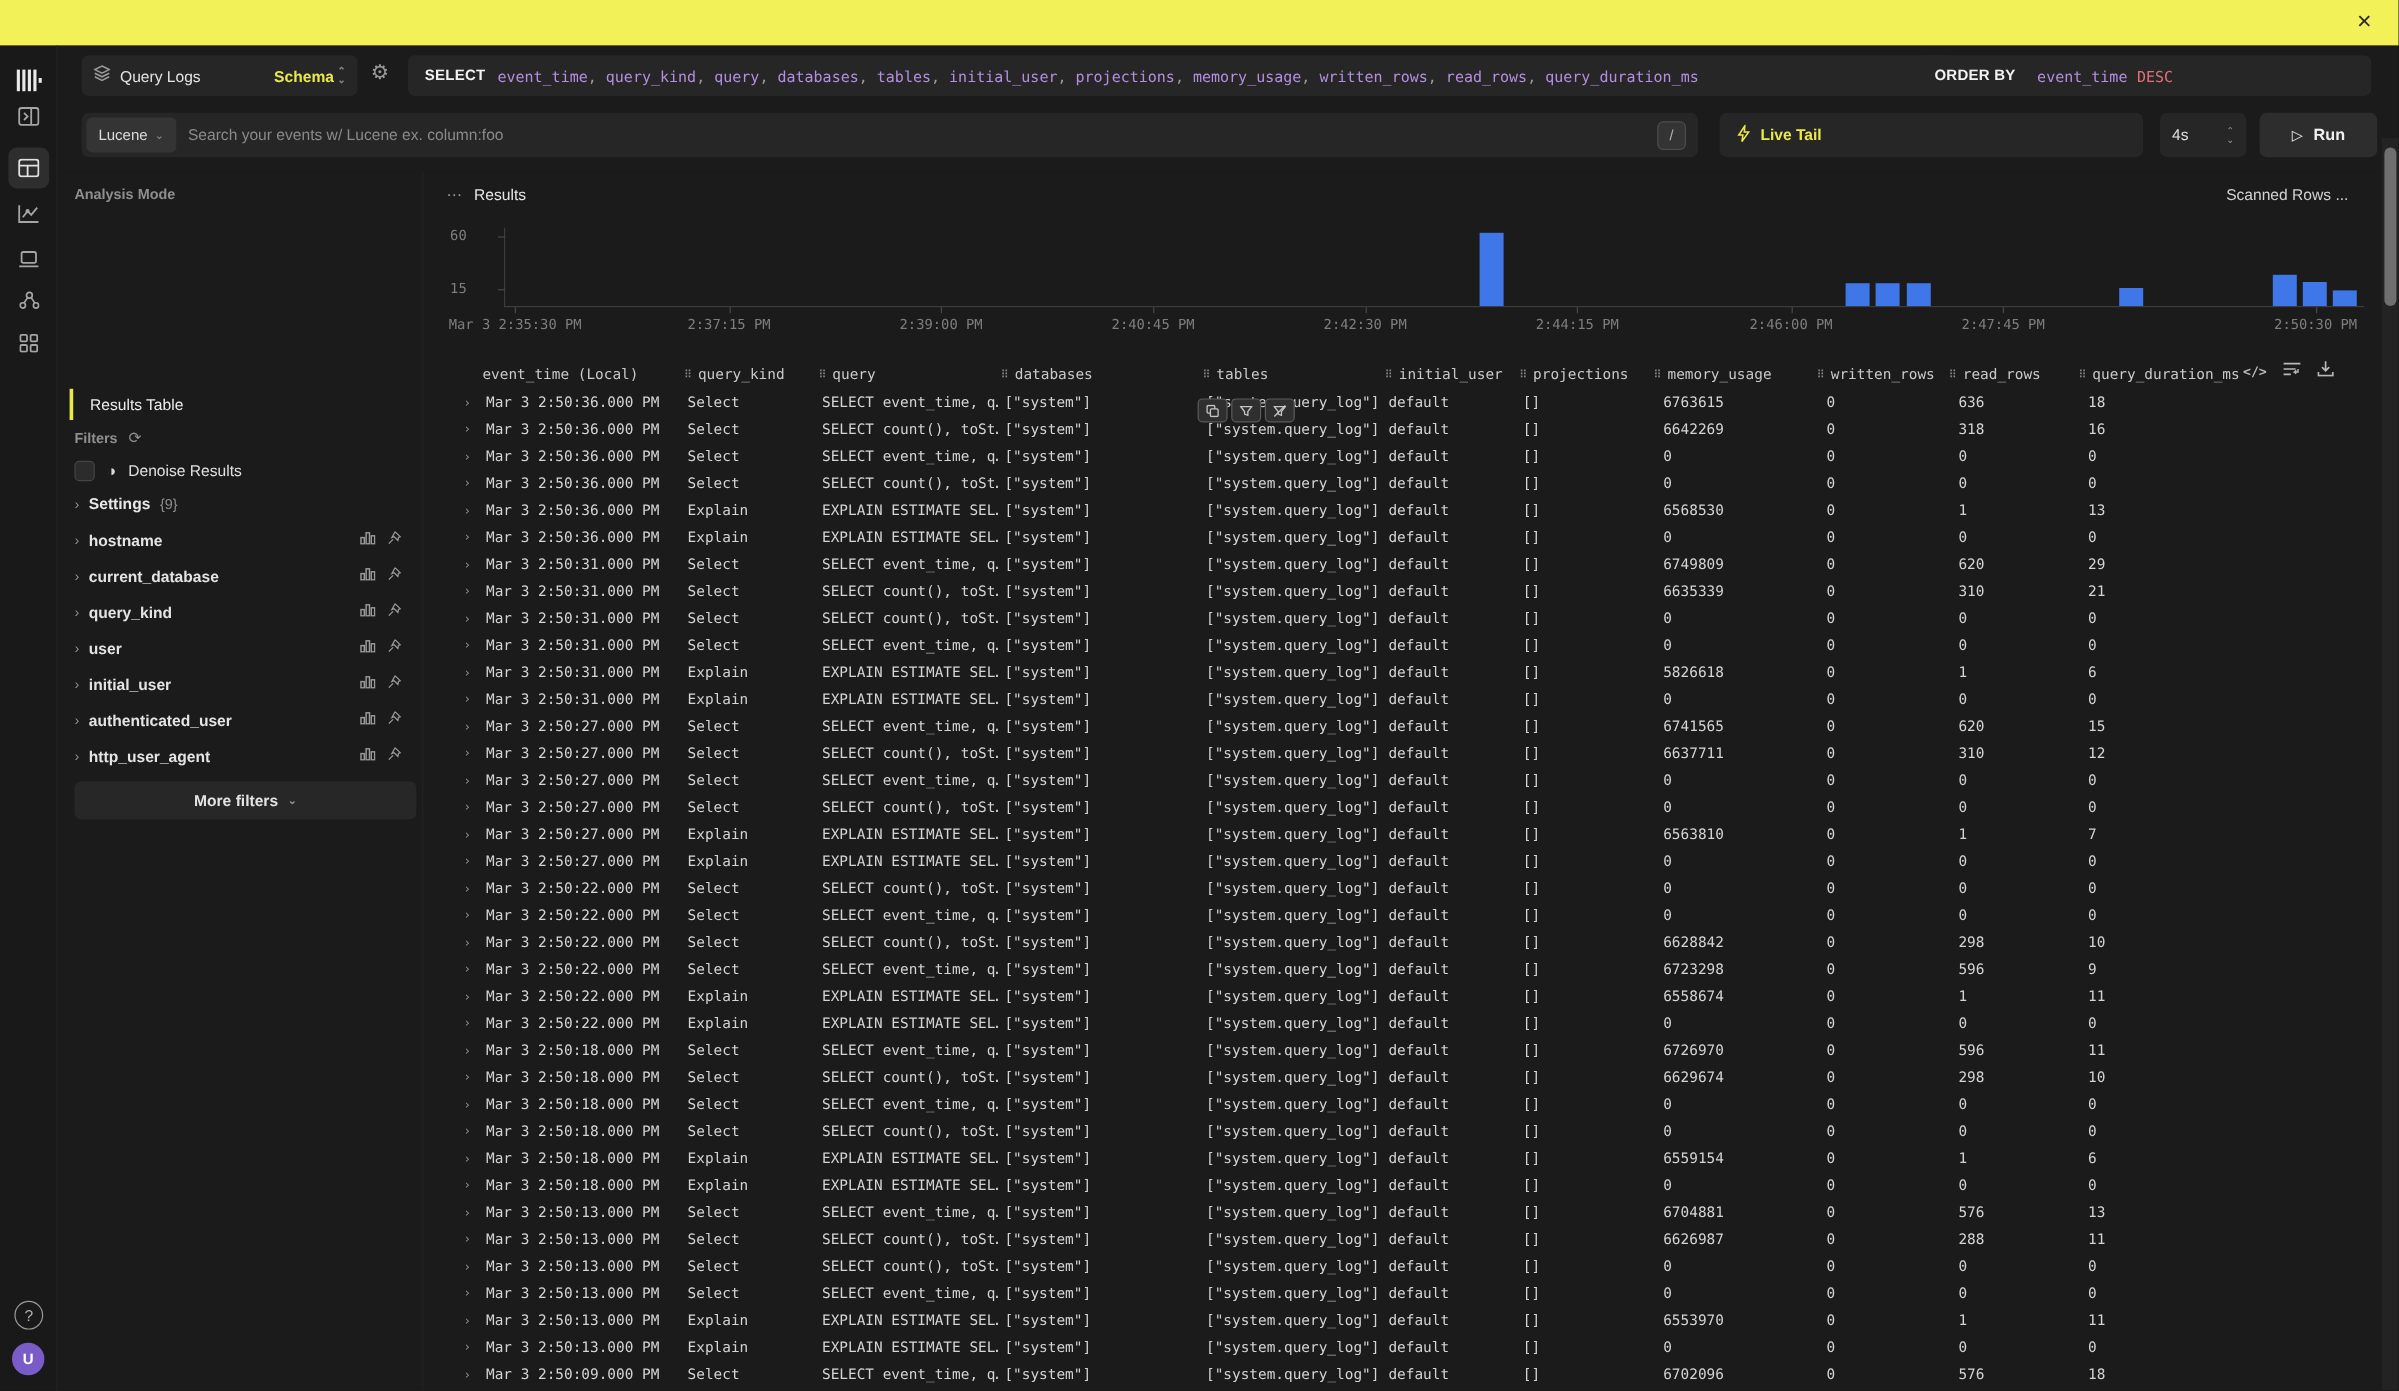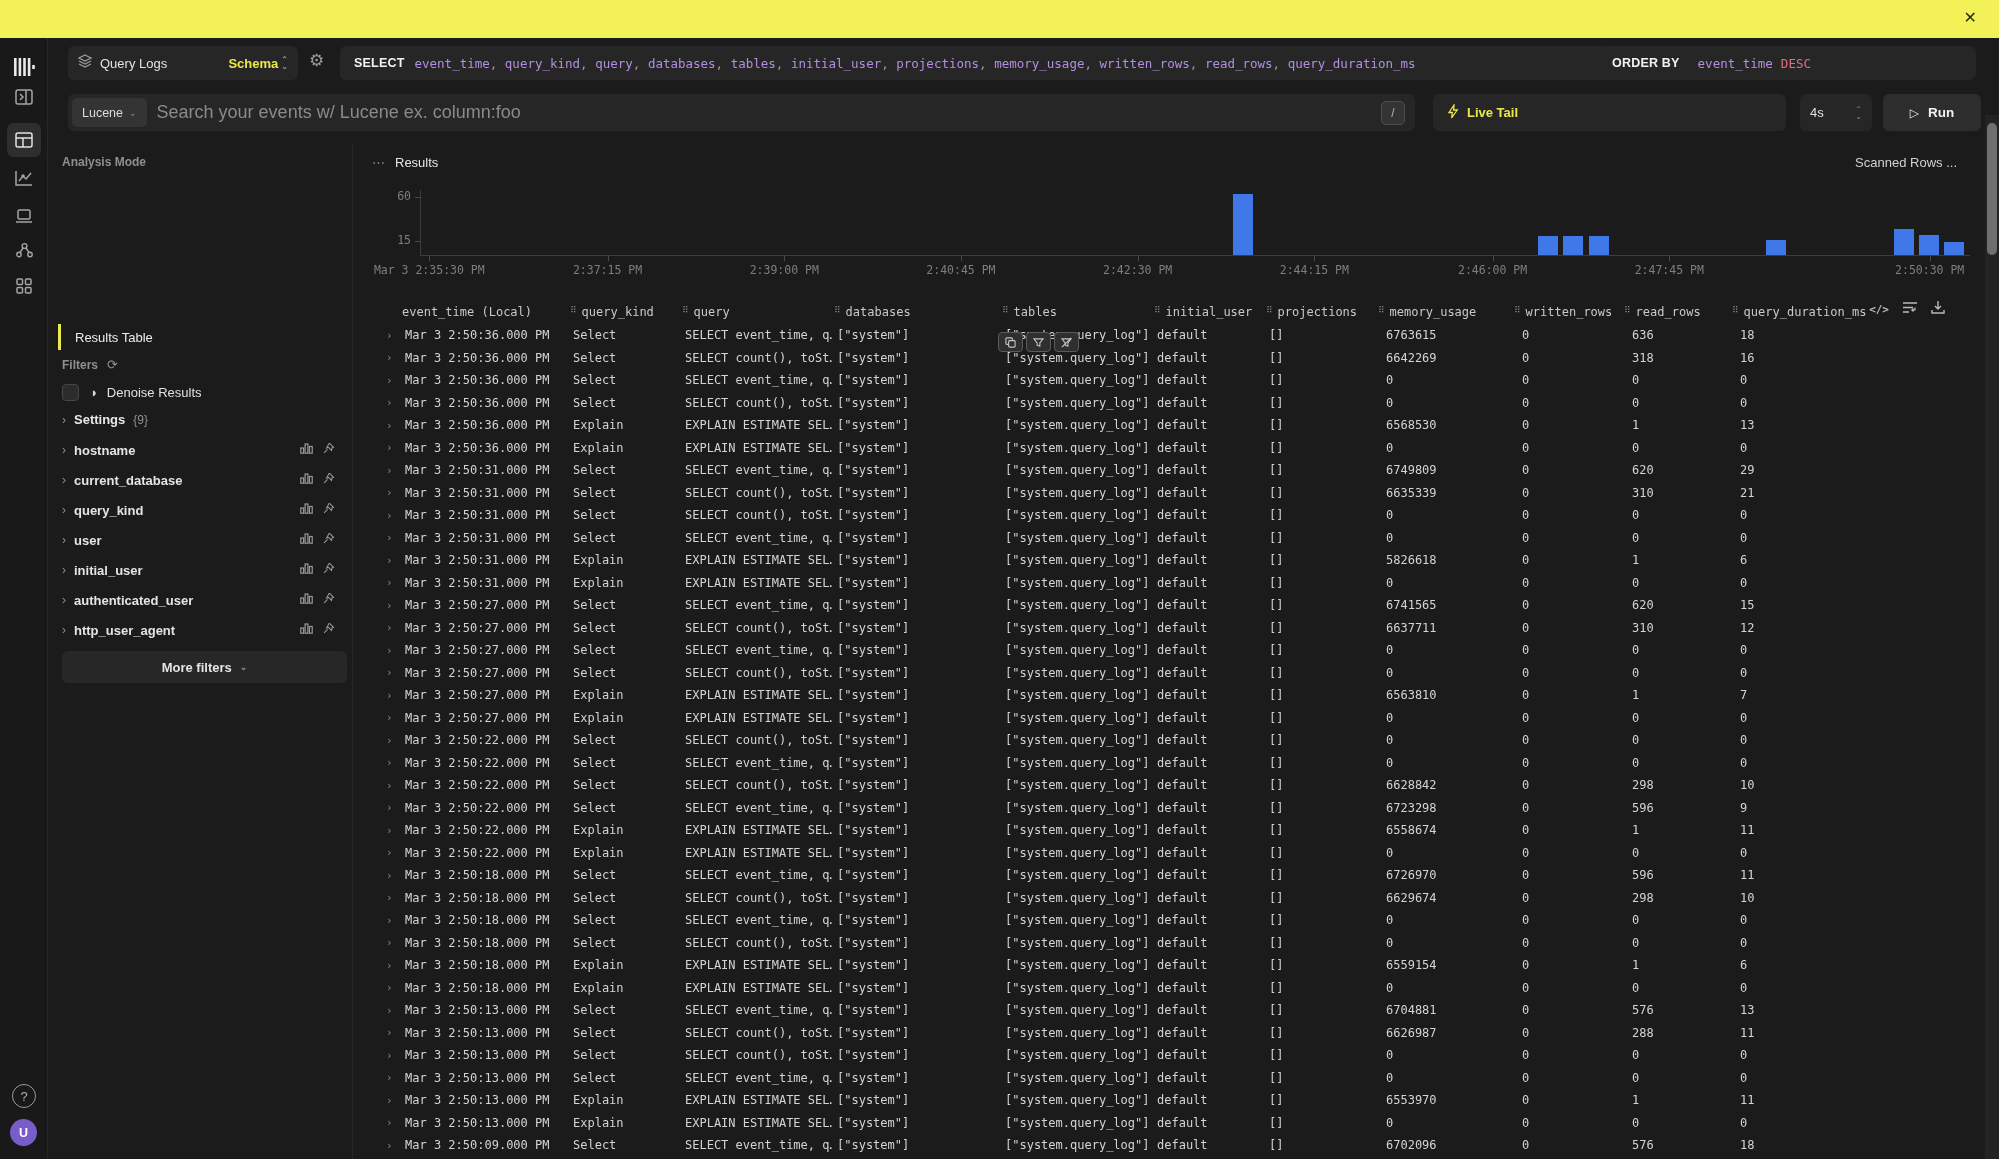--- a/index.html
+++ b/index.html
@@ -31,21 +31,21 @@
   .schema{margin-left:auto;color:var(--accent);font-size:13px;font-weight:700;display:flex;align-items:center;gap:3px}
   .gear{position:absolute;left:261px;top:14px;font-size:17px;color:#9a9a9a;line-height:1}
   .sql-box{left:292px;top:8px;width:1289px;height:34px;padding:0 14px;font-family:var(--mono);font-size:12.5px;white-space:nowrap;overflow:hidden}
   .kw{color:#f2f2f2;font-weight:700;font-family:var(--sans);font-size:12.5px;letter-spacing:.2px;margin-right:10px}
   .sqlcol{color:var(--purple)} .sqlsep{color:#9a9a9a}
   .order-box{left:1550px;top:8px;width:378px;height:34px;padding:0 14px;font-family:var(--mono);font-size:12.5px;gap:8px}
   .desc{color:var(--red)}
   .search-wrap{left:20px;top:56px;width:1347px;height:37px;padding:4px;gap:10px}
   .lucene-chip{background:var(--chip);border-radius:5px;height:29px;display:flex;align-items:center;padding:0 10px;gap:6px;font-size:12.5px;color:#dcdcdc}
   .caret{font-size:9px;color:#909090}
-  .search-input{flex:1;background:transparent;border:0;outline:0;color:#0ea5e9;font-size:18px;font-family:var(--sans)}
+  .search-input{flex:1;background:transparent;border:0;outline:0;color:#0ea5e9;font-size:13px;font-family:var(--sans)}
   .search-input::placeholder{color:#8a8a8a}
   .slash-badge{width:24px;height:24px;margin-right:6px;background:#343434;border:1px solid #4d4d4d;border-radius:5px;display:flex;align-items:center;justify-content:center;color:#b5b5b5;font-size:12px}
   .livetail{left:1385px;top:56px;width:353px;height:37px;padding:0 14px;gap:8px;color:var(--accent);font-size:13px;font-weight:600}
   .interval{left:1752px;top:56px;width:72px;height:37px;padding:0 10px;font-size:13px;color:#e0e0e0;justify-content:space-between}
   .stepper{display:flex;flex-direction:column;line-height:7px;font-size:8px;color:#8d8d8d}
   .run-btn{left:1835px;top:56px;width:98px;height:37px;justify-content:center;gap:9px;background:#2d2d2d;font-size:13.5px;font-weight:700;color:#f0f0f0;cursor:pointer}
   .play{font-size:12px;font-weight:400;color:#e8e8e8}
 
   
   .sidebar{position:absolute;left:48px;top:143px;width:305px;height:1016px;background:var(--bg);border-right:1px solid #272727;font-size:13px}
@@ -67,31 +67,31 @@
   .more-filters{position:absolute;left:14px;top:508px;width:285px;height:32px;background:#272727;border-radius:6px;display:flex;align-items:center;justify-content:center;gap:8px;font-weight:700;color:#e4e4e4;cursor:pointer}
 
   
   .main{position:absolute;left:353px;top:143px;width:1632px;height:1016px;background:var(--bg)}
   .res-head{position:absolute;left:19px;top:12px;display:flex;gap:9px;align-items:center;font-size:13px;color:#e6e6e6}
   .dots{color:#9a9a9a;letter-spacing:1px}
   .scanned{position:absolute;right:28px;top:12px;font-size:13px;color:#d2d2d2}
 
   
   .chart{position:absolute;left:0;top:47px;width:1632px;height:128px}
-  .yt{position:absolute;width:58px;text-align:right;font-family:var(--mono);font-size:11.5px;color:#7e7e7e}
+  .yt{position:absolute;width:58px;text-align:center;font-family:var(--mono);font-size:11.5px;color:#7e7e7e}
   .ydash{position:absolute;width:6px;height:1px;background:#4a4a4a}
   .plot{position:absolute;left:67px;top:0;width:1550px;height:66px;border-bottom:1px solid #3c3c3c;border-left:1px solid #3c3c3c}
   .bar{position:absolute;bottom:0;width:20px;background:var(--blue)}
   .xt{position:absolute;top:73px;transform:translateX(-50%);font-family:var(--mono);font-size:11.5px;color:#7e7e7e;white-space:nowrap}
   .xtick{position:absolute;top:66px;width:1px;height:5px;background:#4a4a4a}
 
   
   .grid{display:grid;grid-template-columns:20px 168px 112px 152px 168px 152px 112px 112px 136px 110px 108px 175px}
   .thead{position:absolute;left:27px;top:157px;width:1525px;height:24px;font-family:var(--mono);font-size:12px;color:#c9c9c9;align-items:center}
-  .th{display:flex;gap:5px;padding-left:2px;white-space:nowrap;overflow:hidden;cursor:pointer}
+  .th{display:flex;align-items:center;gap:5px;padding-left:2px;white-space:nowrap;overflow:hidden;cursor:pointer}
   .handle{color:#8a8a8a;font-size:9px}
   .tbody{position:absolute;left:27px;top:181px;width:1560px;height:835px;overflow:hidden}
   .trow{height:22.5px;align-items:center;font-family:var(--mono);font-size:12px;color:#d4d4d4;cursor:pointer}
   .trow .c{white-space:nowrap;overflow:hidden;padding-left:5px}
   .trow .chv{color:#8a8a8a;font-size:11px;padding-left:6px}
   .num{padding-left:10px !important}
   .head-icons{position:absolute;right:40px;top:157px;display:flex;gap:13px;align-items:center;color:#b9b9b9}
   .code-ic{font-family:var(--mono);font-size:11px;font-weight:700}
   .hover-tools{position:absolute;left:645px;top:189px;display:flex;gap:3px}
   .ht-btn{width:25px;height:20px;background:#2f2f2f;border:1px solid #5a5a5a;border-radius:4px;display:flex;align-items:center;justify-content:center;color:#c5c5c5;cursor:pointer}

